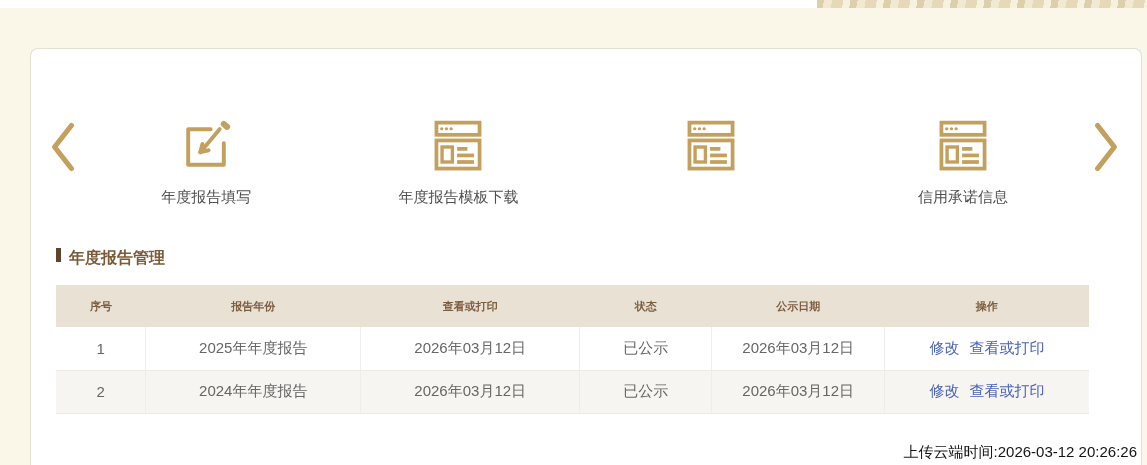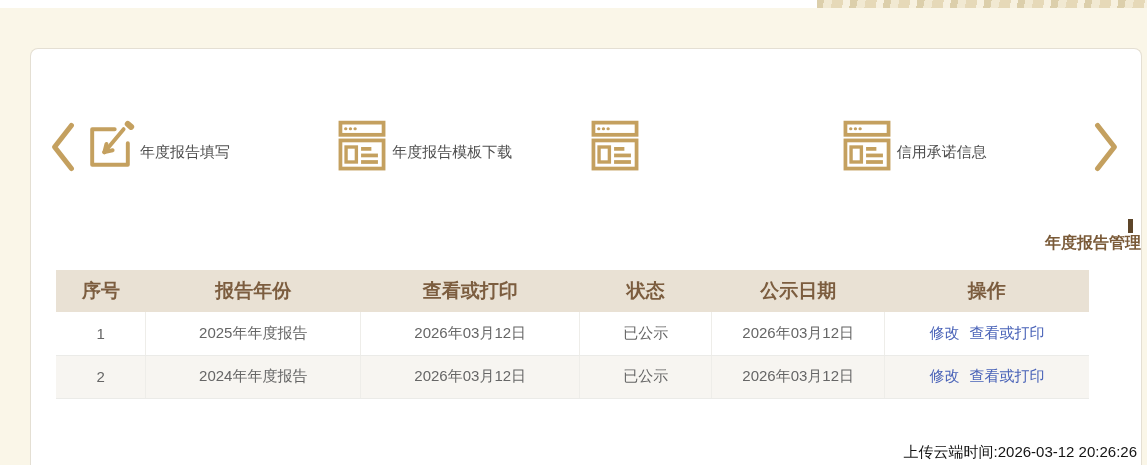--- a/index.html
+++ b/index.html
@@ -22,34 +22,34 @@
     background:#fff; border:1px solid #e4dfd3; border-bottom:none;
     border-radius:8px 8px 0 0;
   }
   
   .carousel { display:flex; align-items:flex-start; padding:67px 18px 0 15px; }
   .arrow {
     width:34px; height:62px; flex:none; display:flex; align-items:center;
     justify-content:center; cursor:pointer;
   }
   .carousel-items { flex:1; display:flex; }
-  .carousel-item { flex:1; display:flex; flex-direction:row; align-items:center; cursor:pointer; }
+  .carousel-item { flex:1; display:flex; flex-direction:column; align-items:center; cursor:pointer; }
   .carousel-item .icon-box { height:62px; display:flex; align-items:center; justify-content:center; }
   .carousel-item .item-label { margin-top:10px; font-size:15px; color:#4f4f4f; white-space:nowrap; }
   
   .section-title {
-    margin:41px 0 0 25px; display:flex; align-items:flex-end;
-    font-size:16px; color:#7a5a38; font-weight:bold;flex-direction:column;
+    margin:41px 0 0 25px; display:flex; align-items:flex-start;
+    font-size:16px; color:#7a5a38; font-weight:bold;
   }
   .section-marker { width:5px; height:14px; background:#5d4529; margin-right:8px; display:inline-block; }
   
   .table-wrap { margin:16px 52px 0 25px; }
   table { width:100%; border-collapse:collapse; table-layout:fixed; }
   thead th {
-    background:#e9e1d4; color:#7c5d3f; font-weight:bold; font-size:19px;
+    background:#e9e1d4; color:#7c5d3f; font-weight:bold; font-size:11px;
     height:42px; text-align:center;
   }
   tbody td {
     height:43px; text-align:center; font-size:15px; color:#666;
     border-bottom:1px solid #ebebe8;
   }
   tbody td + td { border-left:1px solid #eeede9; }
   tbody tr:nth-child(even) td { background:#f7f5f1; }
   a.op-link { color:#4a63b8; font-size:15px; cursor:pointer; }
   a.op-link + a.op-link { margin-left:10px; }

